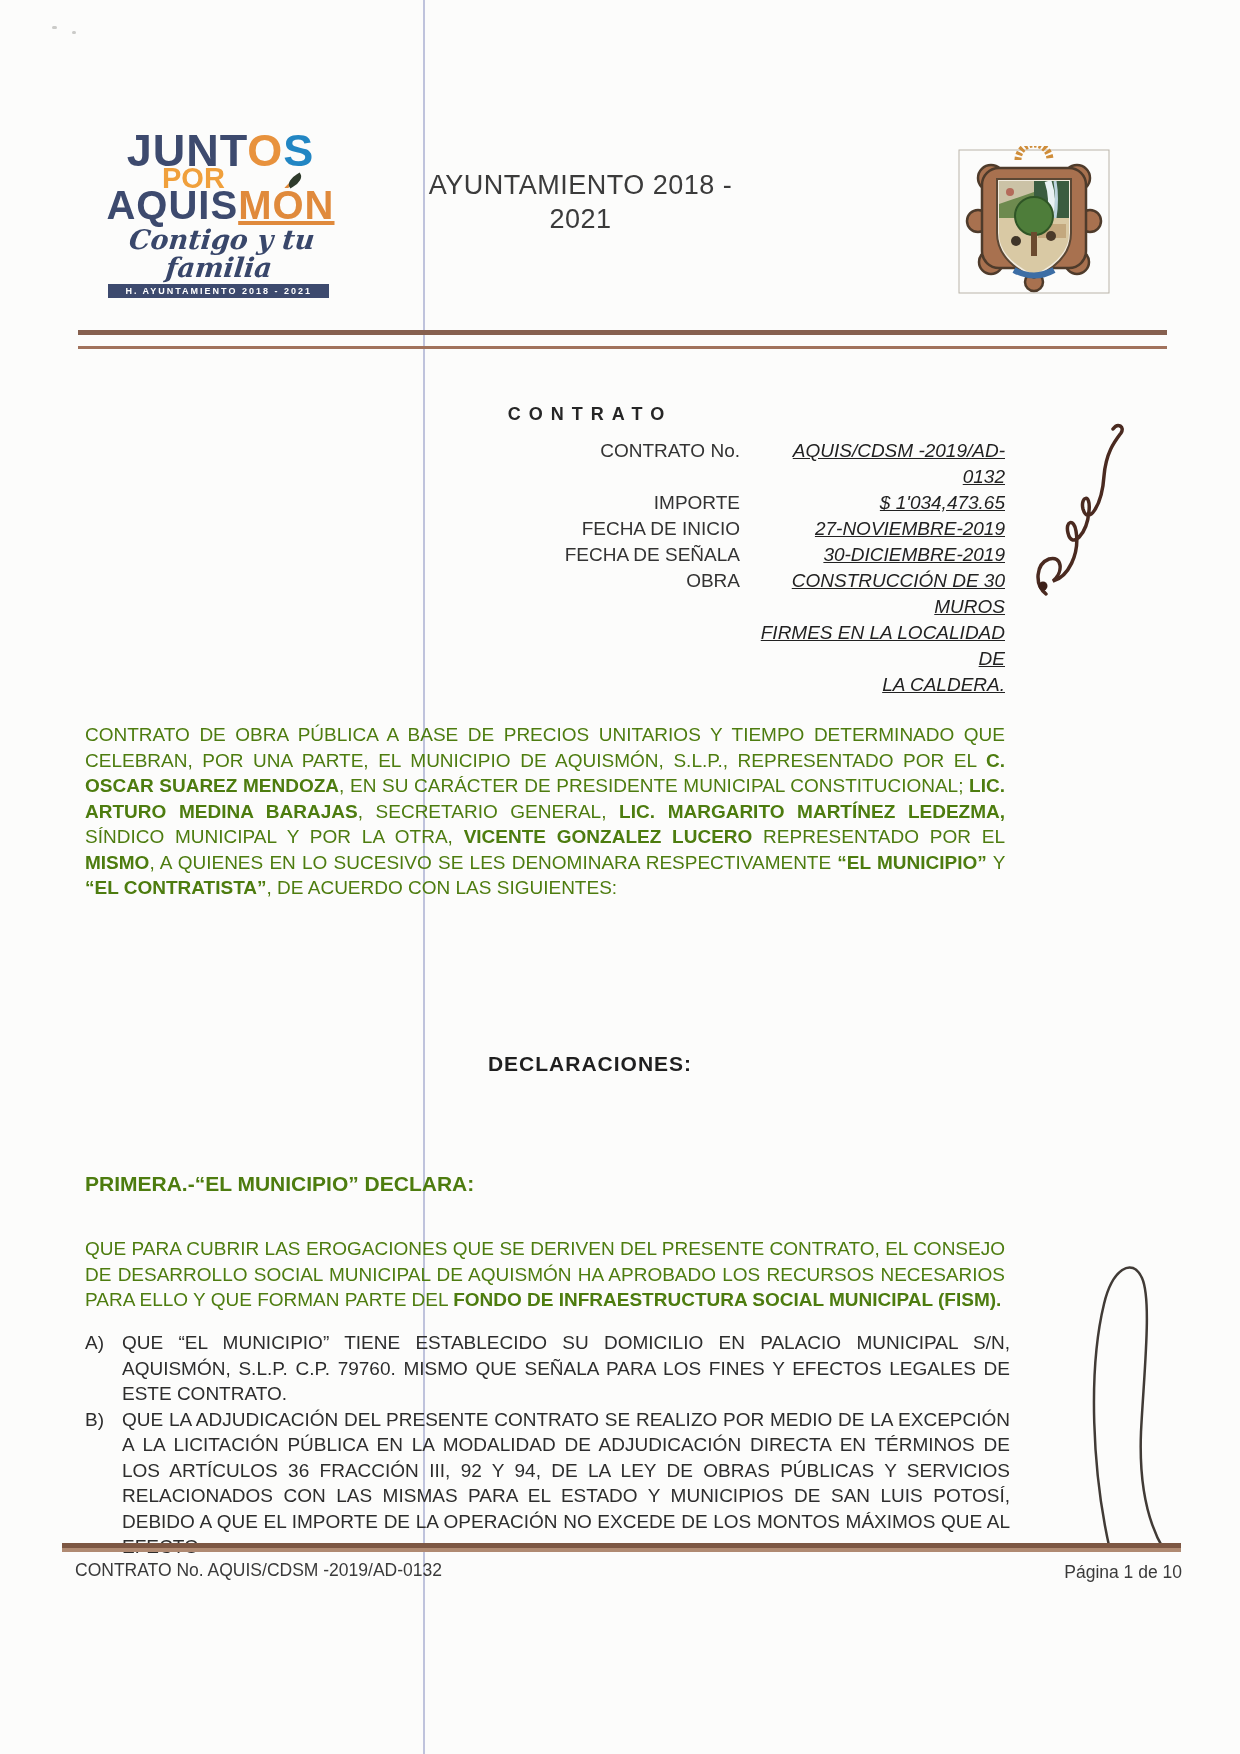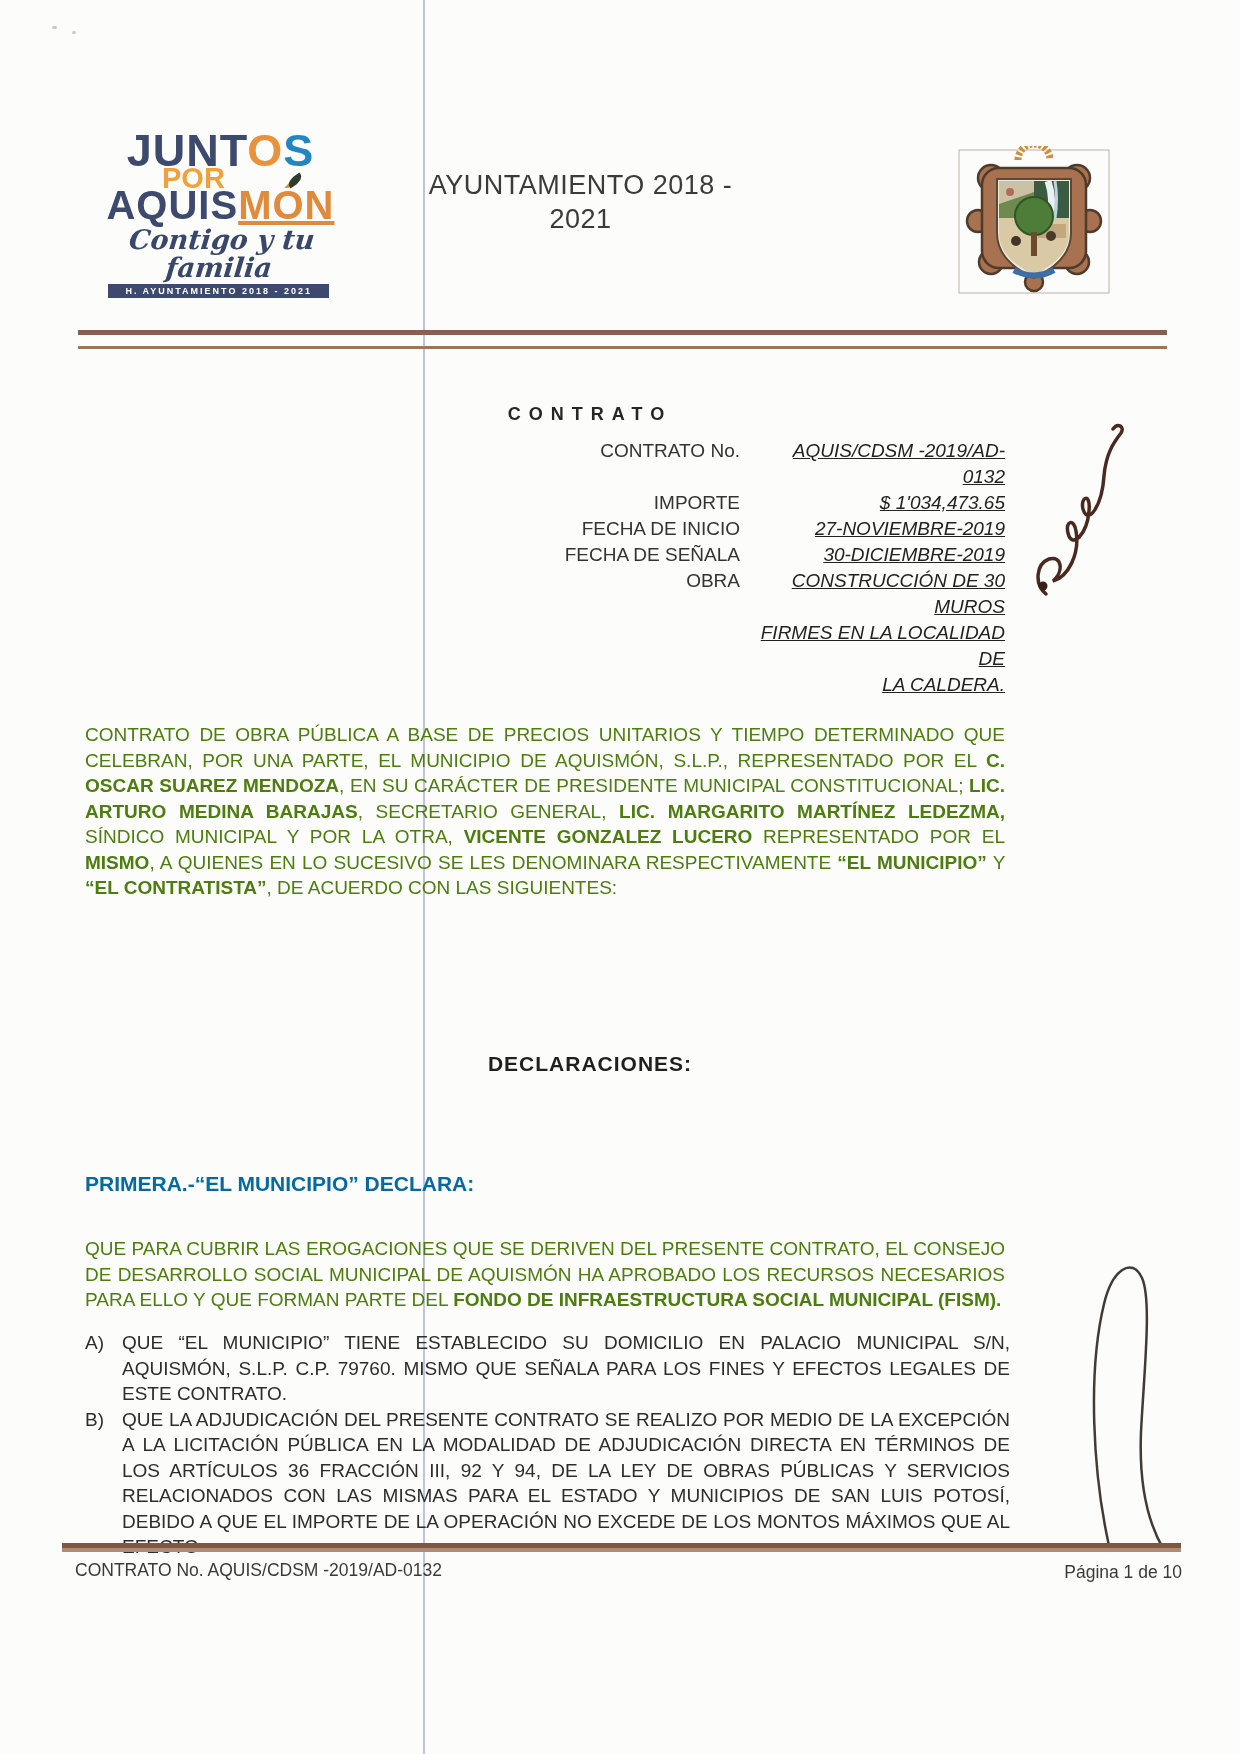--- a/index.html
+++ b/index.html
@@ -53,21 +53,21 @@
   .dvalue .vline{display:block;}
 
   .sig-top{position:absolute;left:1026px;top:414px;width:105px;height:200px;}
 
   
   .para{position:absolute;left:85px;width:920px;font-size:19px;line-height:25.5px;
     text-align:justify;color:#4d7c0f;}
   .bseg{font-weight:bold;}
   .center-heading{position:absolute;left:130px;width:920px;text-align:center;
     font-size:21px;font-weight:bold;letter-spacing:1px;color:#1f1f1f;margin-top:42px;}
-  .sub-heading{position:absolute;left:85px;width:920px;font-size:21px;font-weight:bold;color:#0369a1;}
+  .sub-heading{position:absolute;left:85px;width:920px;font-size:21px;font-weight:bold;color:#4d7c0f;}
 
   .items{position:absolute;left:85px;top:1330px;width:925px;font-size:19px;line-height:25.5px;color:#2d2d2d;}
   .item{position:relative;padding-left:37px;text-align:justify;}
   .item-marker{position:absolute;left:0;top:0;}
 
   .flourish{position:absolute;left:1086px;top:1252px;width:86px;height:300px;}
 
   
   .footer-rule{position:absolute;left:62px;top:1543px;width:1119px;height:9px;
     background:linear-gradient(to bottom,#7d5743 0 55%,#b08a72 55% 100%);}

